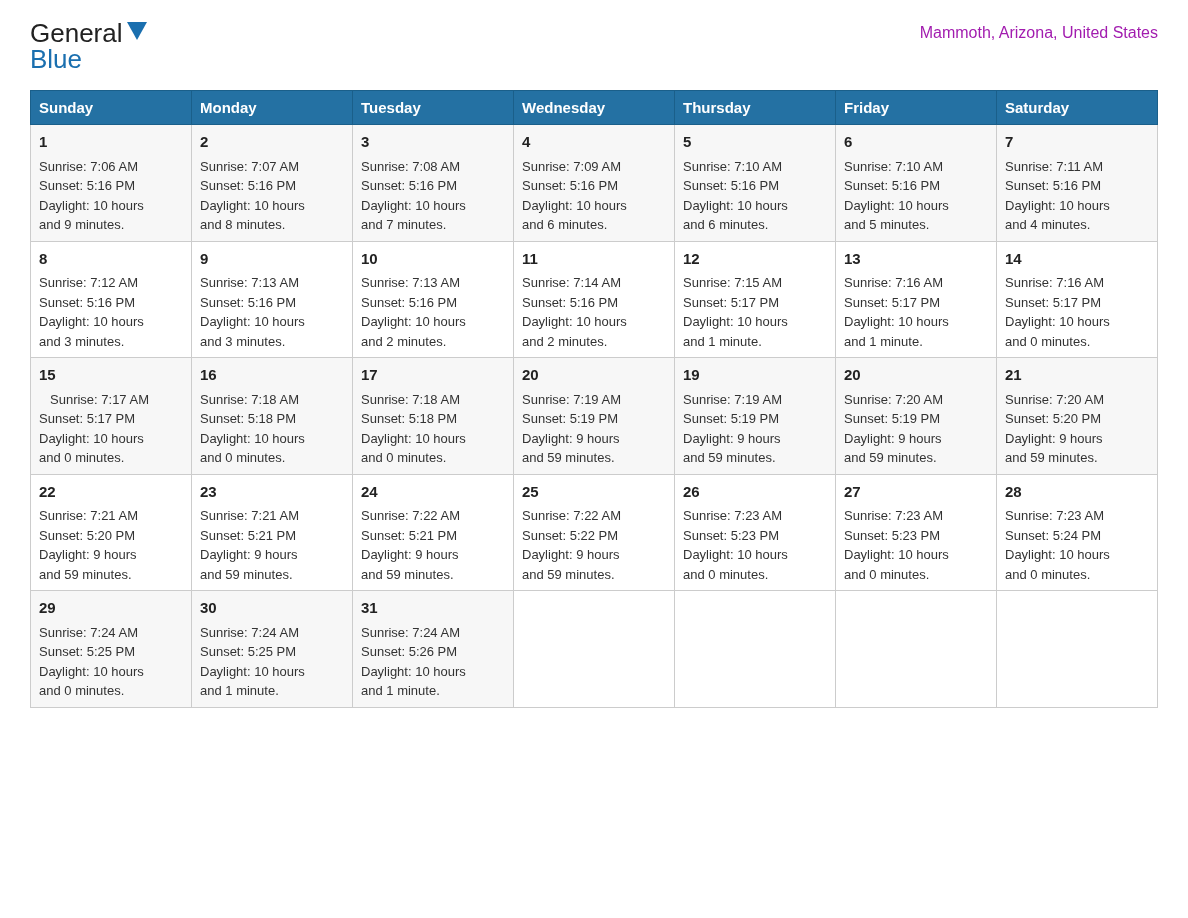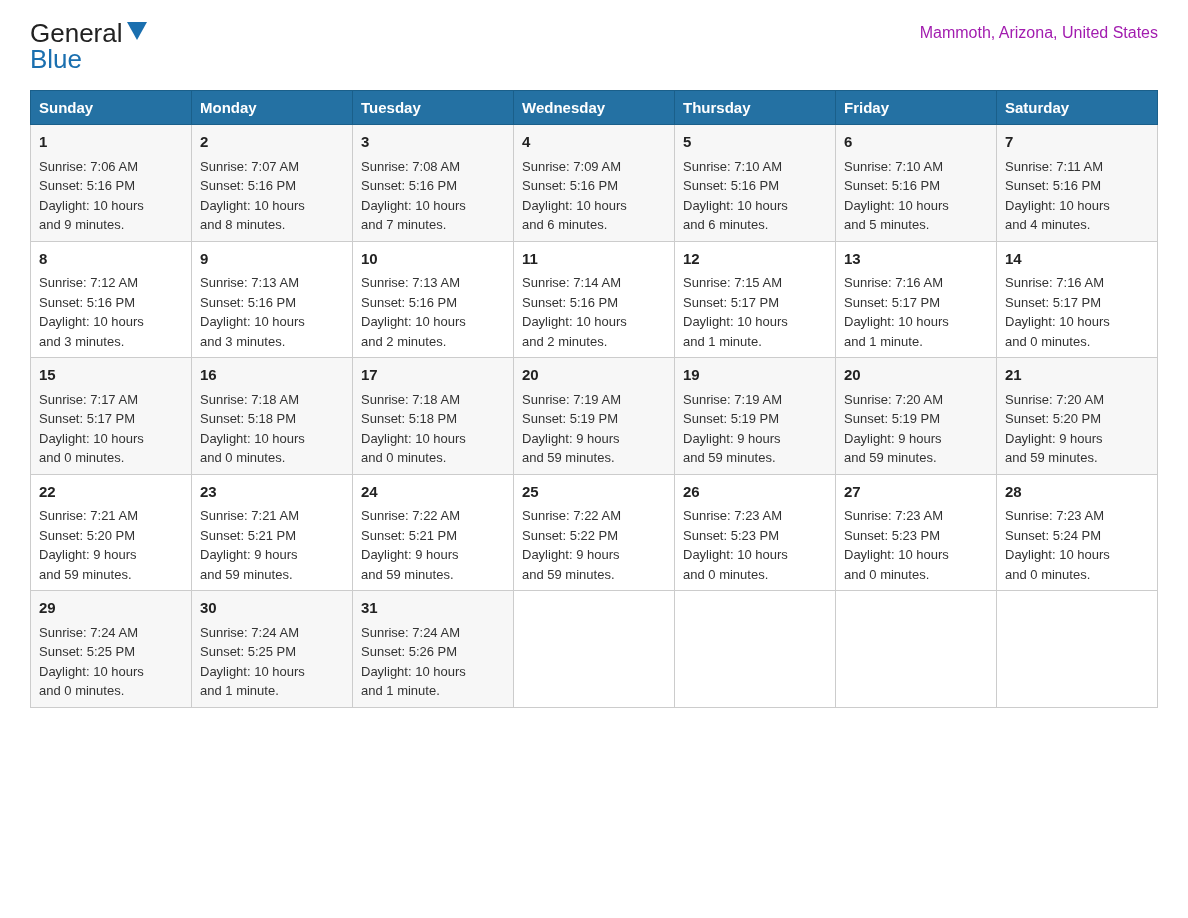--- a/index.html
+++ b/index.html
@@ -186,21 +186,21 @@
         <td><span class="day-num">13</span><span class="day-info" style="white-space: pre-line;">Sunrise: 7:16 AM
 Sunset: 5:17 PM
 Daylight: 10 hours
 and 1 minute.</span></td>
         <td><span class="day-num">14</span><span class="day-info" style="white-space: pre-line;">Sunrise: 7:16 AM
 Sunset: 5:17 PM
 Daylight: 10 hours
 and 0 minutes.</span></td>
       </tr>
       <tr>
-        <td><span class="day-num">15</span><span class="day-info" style="white-space: pre-line;">Sunrise: 7:17 AM
+        <td><span class="day-num">15</span><span class="day-info" style="white-space: pre-line; margin-left: 11px;">Sunrise: 7:17 AM
 Sunset: 5:17 PM
 Daylight: 10 hours
 and 0 minutes.</span></td>
         <td><span class="day-num">16</span><span class="day-info" style="white-space: pre-line;">Sunrise: 7:18 AM
 Sunset: 5:18 PM
 Daylight: 10 hours
 and 0 minutes.</span></td>
         <td><span class="day-num">17</span><span class="day-info" style="white-space: pre-line;">Sunrise: 7:18 AM
 Sunset: 5:18 PM
 Daylight: 10 hours

